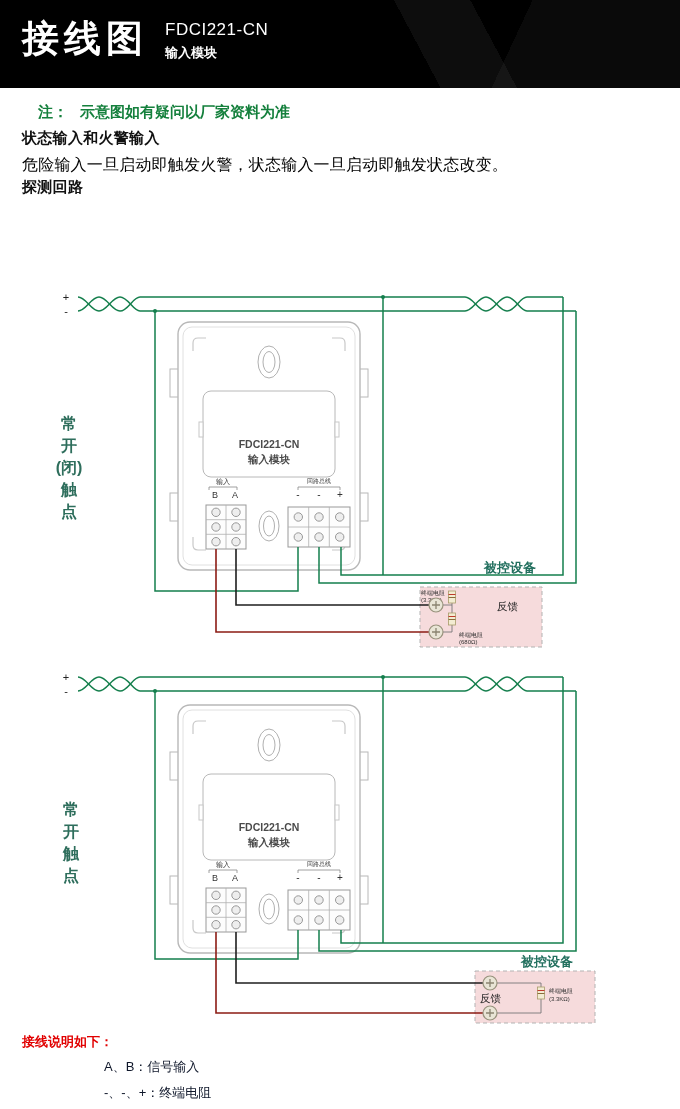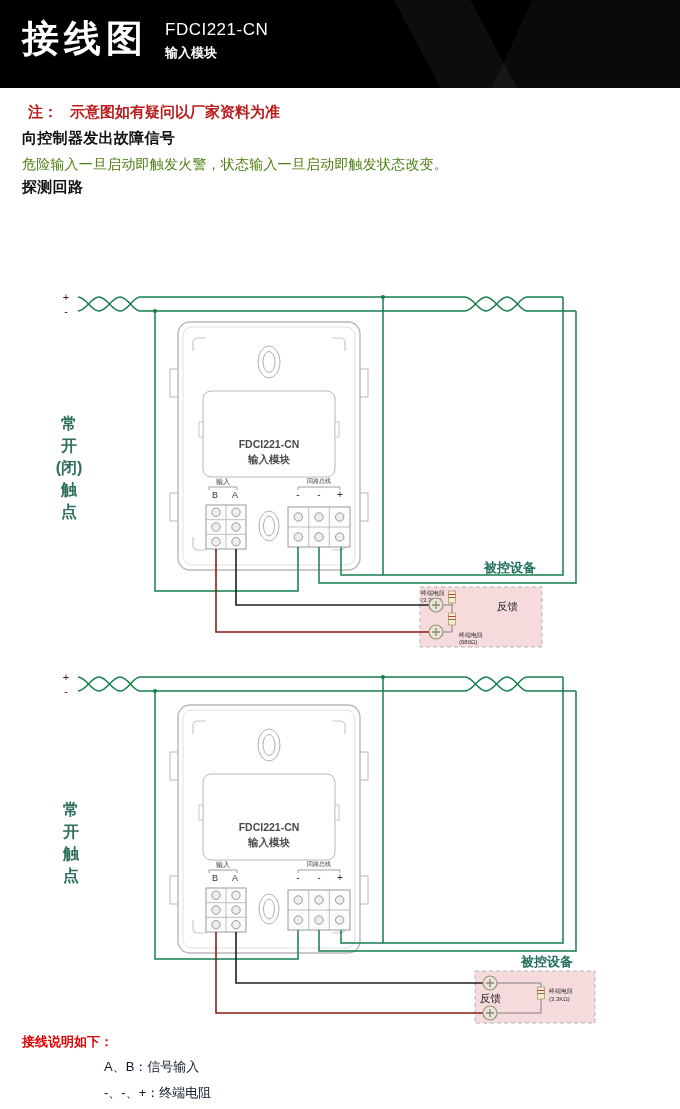--- a/index.html
+++ b/index.html
@@ -7,24 +7,24 @@
         font-family:"Liberation Sans","DejaVu Sans",sans-serif;}
   .header{position:absolute;left:0;top:0;width:680px;height:88px;background:#000000;overflow:hidden}
   .header::after{content:"";position:absolute;right:0;top:0;width:430px;height:100%;
     background:
       linear-gradient(62deg, transparent 40%, rgba(255,255,255,.05) 40%, rgba(255,255,255,.05) 56%, transparent 56%),
       linear-gradient(-58deg, transparent 45%, rgba(0,0,0,.10) 45%, rgba(0,0,0,.10) 70%, transparent 70%),
       linear-gradient(115deg, transparent 60%, rgba(255,255,255,.04) 60%);}
   .header-title{position:absolute;left:22px;top:14px;font-size:37px;font-weight:bold;color:#fff;letter-spacing:5px;z-index:2}
   .header-model{position:absolute;left:165px;top:20px;font-size:17px;color:#fff;z-index:2;letter-spacing:.5px}
   .header-sub{position:absolute;left:165px;top:44px;font-size:13px;font-weight:bold;color:#fff;z-index:2}
-  .note{position:absolute;left:28px;top:103px;font-size:15px;font-weight:bold;color:#b91c1c}
+  .note{position:absolute;left:38px;top:103px;font-size:15px;font-weight:bold;color:#15803d}
   .note .note-text{margin-left:12px}
   .h{position:absolute;left:22px;font-size:15px;font-weight:bold;color:#111;letter-spacing:.3px}
-  .p{position:absolute;left:22px;width:640px;font-size:14px;color:#4d7c0f;line-height:21.5px;letter-spacing:.2px}
+  .p{position:absolute;left:22px;width:640px;font-size:16px;color:#000000;line-height:21.5px;letter-spacing:.2px}
   .side-label{position:absolute;width:38px;text-align:center;font-size:16px;font-weight:bold;color:#2e6e5c;line-height:22px}
   .side-label div{white-space:nowrap}
   .footer-h{position:absolute;left:22px;top:1033px;font-size:13px;font-weight:bold;color:#e10000}
   .footer-line{position:absolute;left:104px;font-size:13px;color:#0f172a}
   svg.diagram{position:absolute;left:0}
   svg text{font-family:"Liberation Sans","DejaVu Sans",sans-serif}
 </style>
 </head>
 <body>
 
@@ -33,21 +33,21 @@
   <div class="header">
     <div class="header-title">接线图</div>
     <div class="header-model">FDCI221-CN</div>
     <div class="header-sub">输入模块</div>
   </div>
 
   <div class="note">
     <span>注：</span><span class="note-text">示意图如有疑问以厂家资料为准</span>
   </div>
 
-  <div class="h" style="top:129px">向控制器发出故障信号</div>
+  <div class="h" style="top:129px">状态输入和火警输入</div>
   <div class="p" style="top:154px">危险输入一旦启动即触发火警，状态输入一旦启动即触发状态改变。</div>
   <div class="h" style="top:178px">探测回路</div>
 
   <div class="side-label" style="left:50px;top:413px">
     <div>常</div>
     <div>开</div>
     <div>(闭)</div>
     <div>触</div>
     <div>点</div>
   </div>

